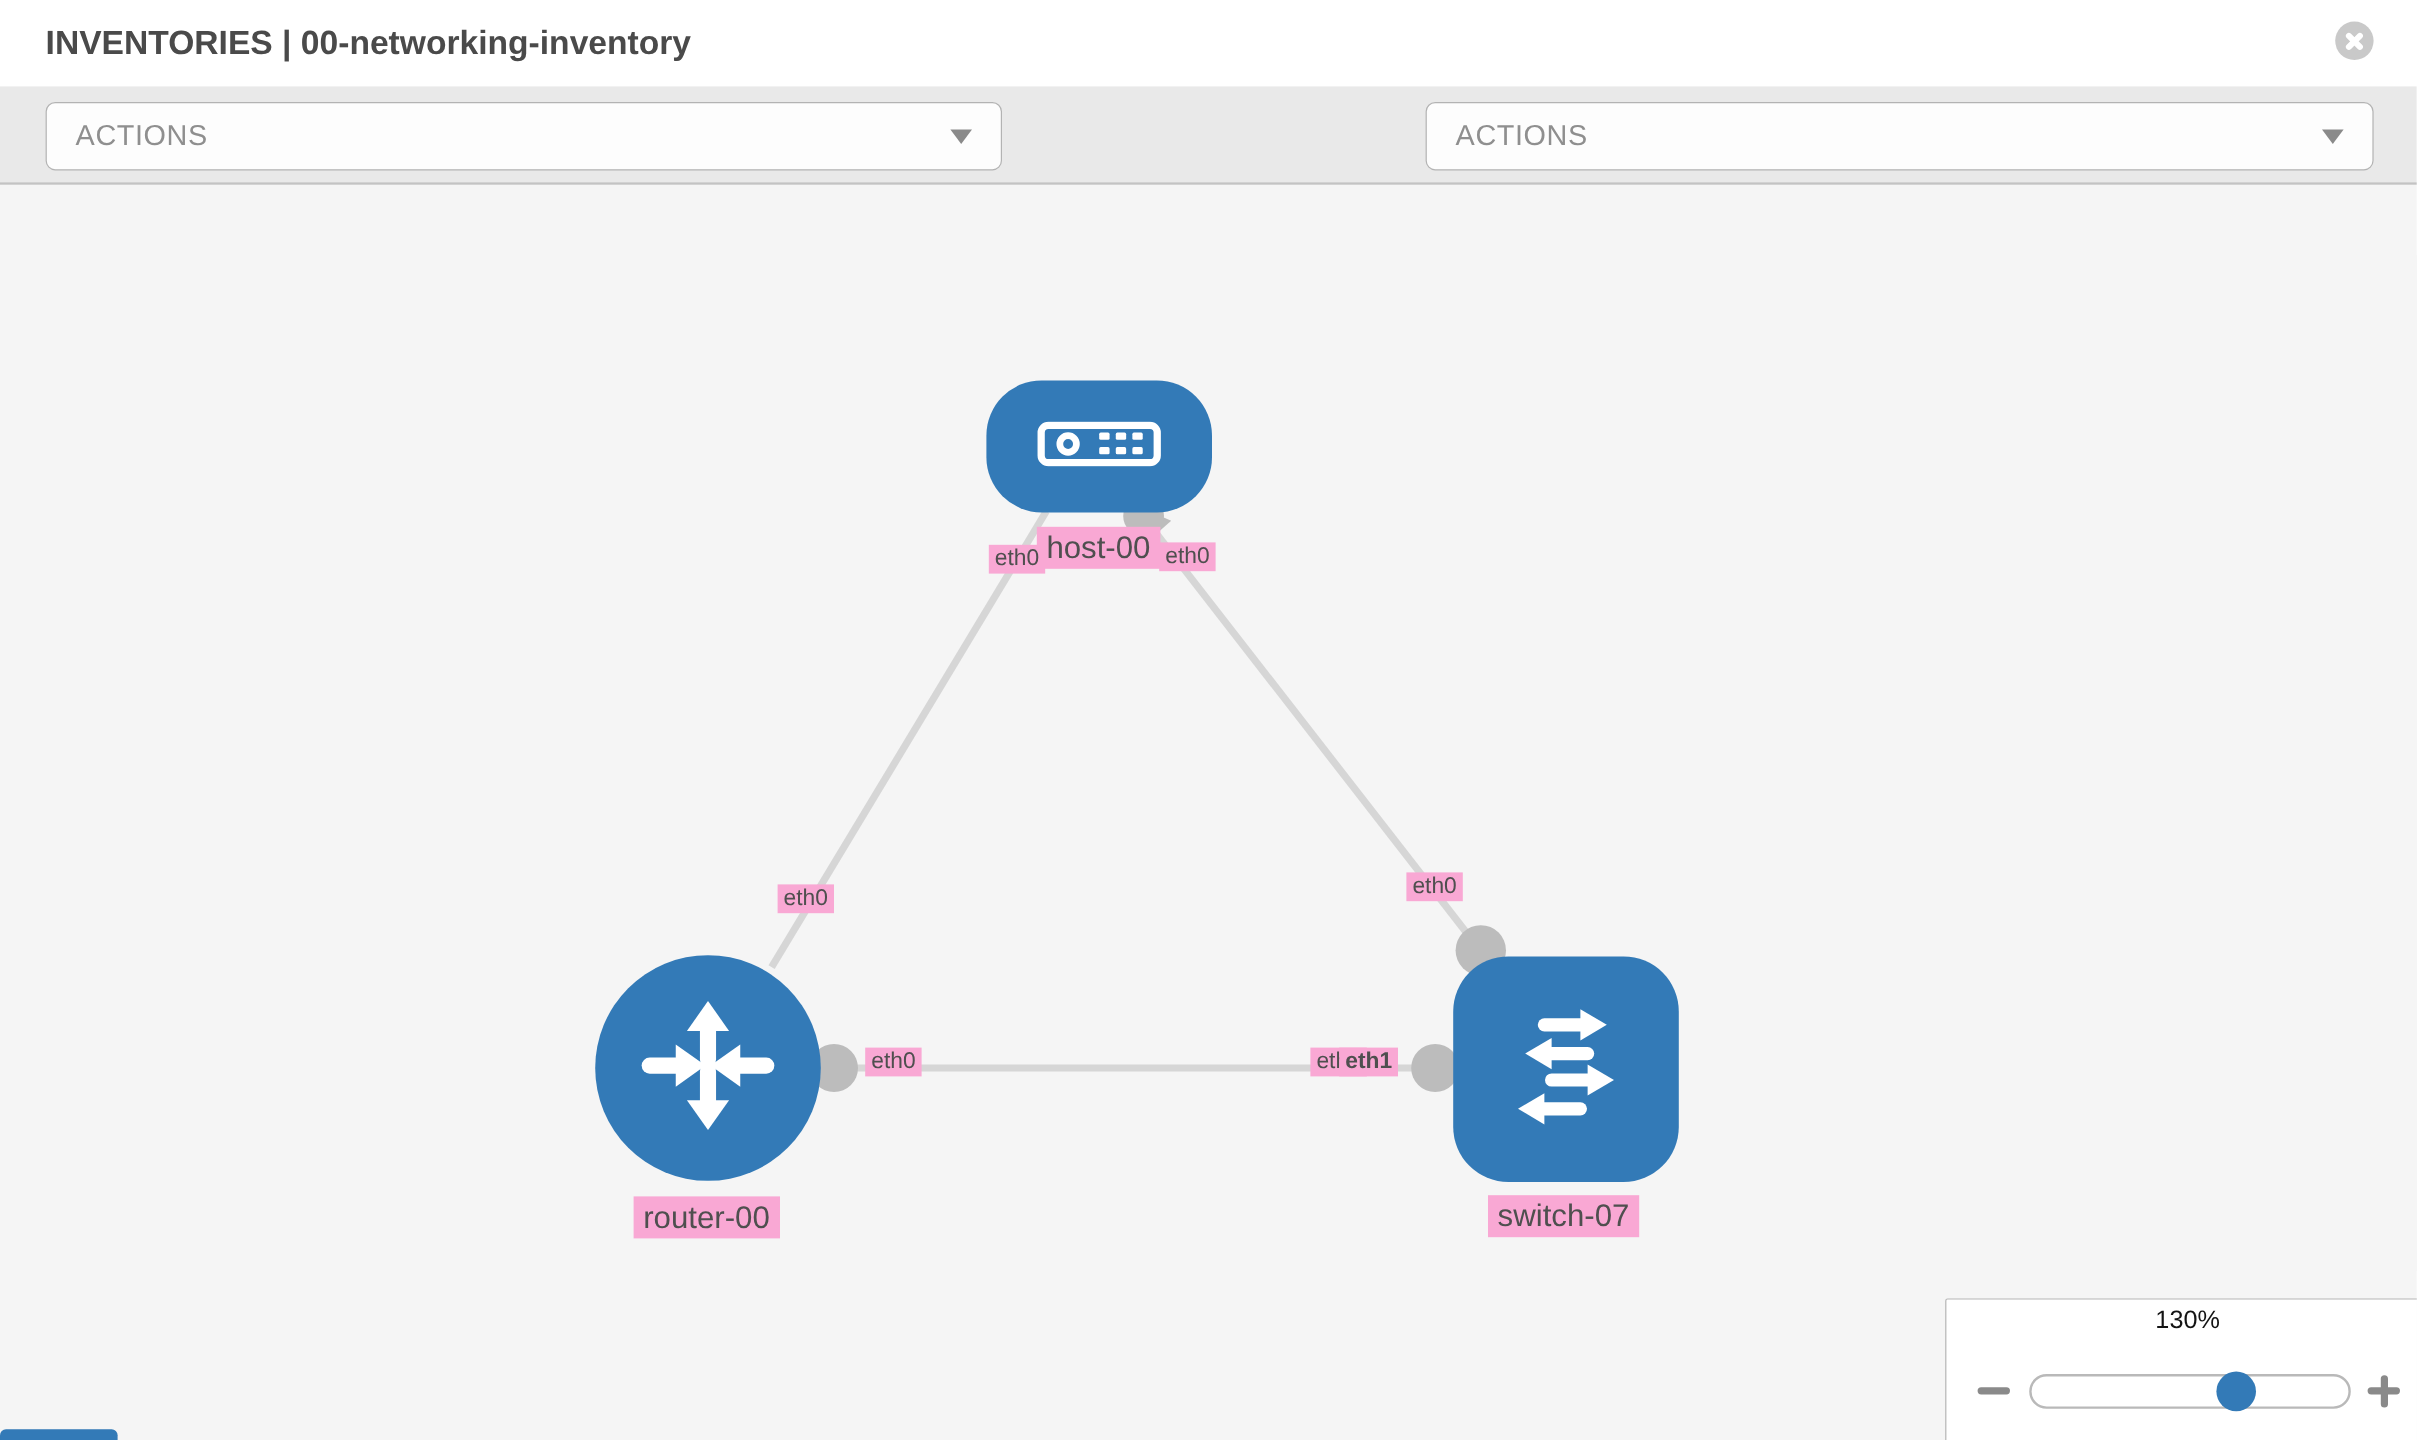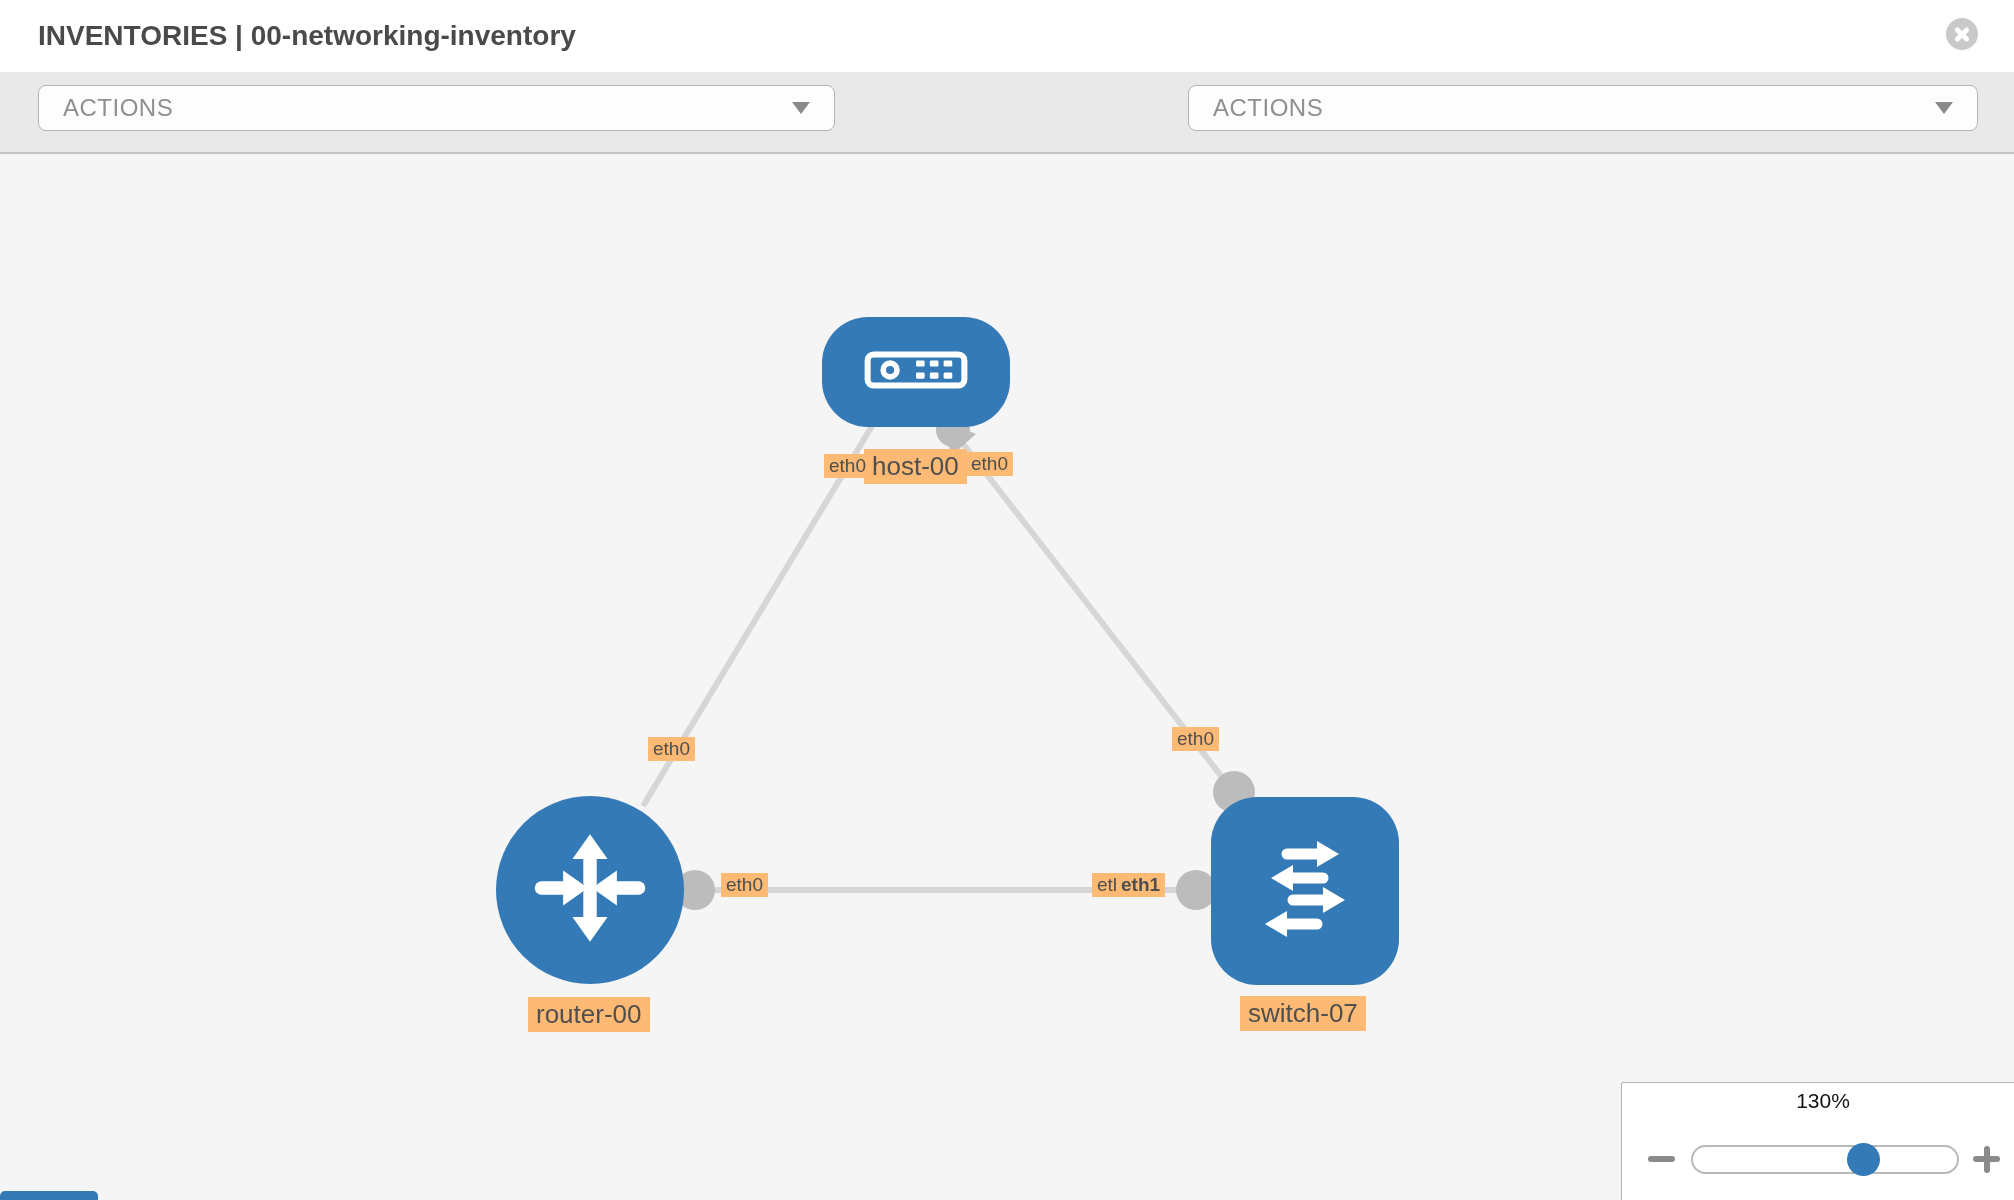--- a/index.html
+++ b/index.html
@@ -18,21 +18,21 @@
     font-size:28px;font-weight:bold;color:#4a4a4a;white-space:nowrap;}
   .close-btn{position:absolute;left:1946px;top:18px;width:32px;height:32px;border-radius:50%;
     background:#c9c9c9;cursor:pointer;}
   .close-btn .bar{position:absolute;left:7px;top:14px;width:18px;height:5px;border-radius:2.5px;background:#fff;}
   .close-btn .bar.b1{transform:rotate(45deg);}
   .close-btn .bar.b2{transform:rotate(-45deg);}
 
   
   .toolbar{position:absolute;left:0;top:72px;width:2014px;height:82px;background:var(--toolbar-bg);
     border-bottom:2px solid #c3c3c3;}
-  .dropdown{position:absolute;top:13px;height:46px;background:#fdfdfd;border:1px solid #b3b3b3;
+  .dropdown{position:absolute;top:13px;height:57px;background:#fdfdfd;border:1px solid #b3b3b3;
     border-radius:8px;display:flex;align-items:center;justify-content:space-between;
     padding:0 24px;cursor:pointer;}
   .dropdown .dd-label{font-size:24px;color:#8f8f8f;letter-spacing:0.5px;}
   .caret{width:0;height:0;border-left:9px solid transparent;border-right:9px solid transparent;
     border-top:12px solid #8a8a8a;}
   .dd-actions{left:38px;width:797px;}
   .dd-search{left:1188px;width:790px;}
   .tool-icon{position:absolute;cursor:pointer;}
   .tool-icon svg{display:block;}
 
@@ -42,25 +42,25 @@
   .links-layer line{stroke:var(--link-gray);stroke-width:6;}
   .links-layer circle{fill:var(--connector-gray);}
   .links-layer polygon.arrow{fill:var(--connector-gray);}
 
   .node{position:absolute;z-index:2;background:var(--node-blue);display:flex;
     align-items:center;justify-content:center;cursor:pointer;}
   .node-host{left:822px;top:317px;width:188px;height:110px;border-radius:46px;}
   .node-router{left:496px;top:796px;width:188px;height:188px;border-radius:50%;}
   .node-switch{left:1211px;top:797px;width:188px;height:188px;border-radius:46px;}
 
-  .diagram-label{position:absolute;z-index:3;background:#fdba74;color:var(--label-text);
+  .diagram-label{position:absolute;z-index:3;background:#f9a8d4;color:var(--label-text);
     white-space:nowrap;}
   .node-label{font-size:26px;padding:2px 8px;}
   .iface-label{font-size:19px;padding:1px 5px;}
-  .lbl-host{left:864px;top:449px;}
+  .lbl-host{left:864px;top:439px;}
   .lbl-router{left:528px;top:997px;}
   .lbl-switch{left:1240px;top:996px;}
   .if-host-left{left:824px;top:454px;}
   .if-host-right{left:966px;top:452px;}
   .if-router-top{left:648px;top:737px;}
   .if-switch-top{left:1172px;top:727px;}
   .if-router-right{left:721px;top:873px;}
   .if-switch-back{left:1092px;top:873px;z-index:3;}
   .if-switch-front{left:1116px;top:873px;z-index:4;font-weight:bold;}
 

